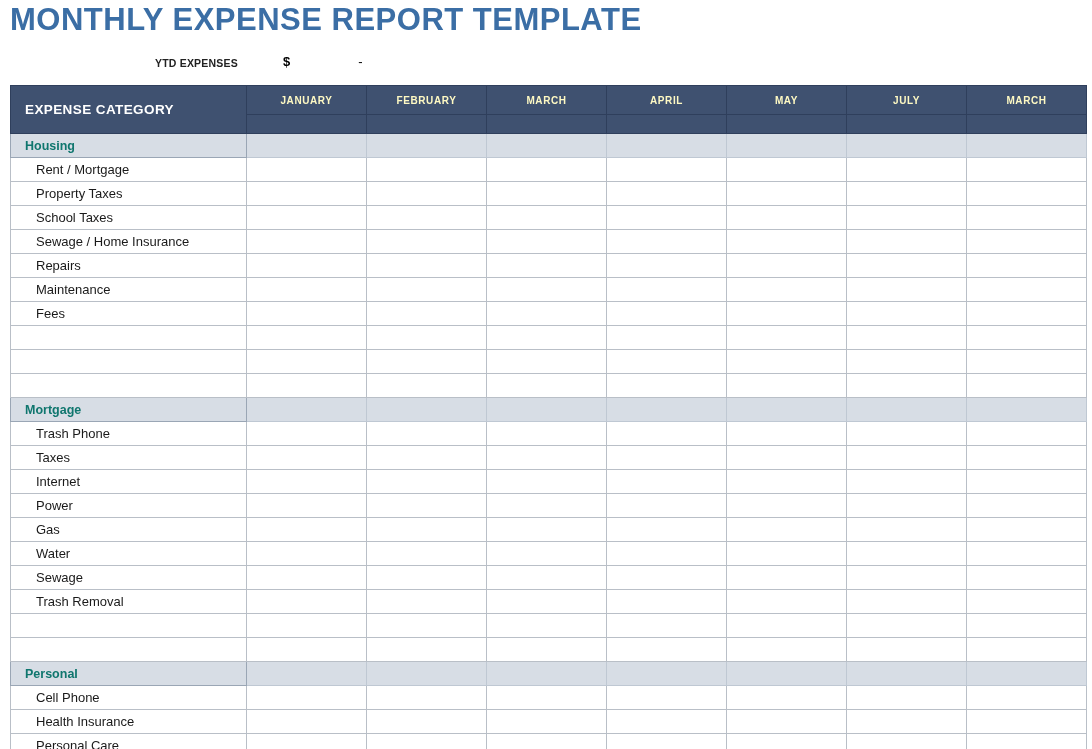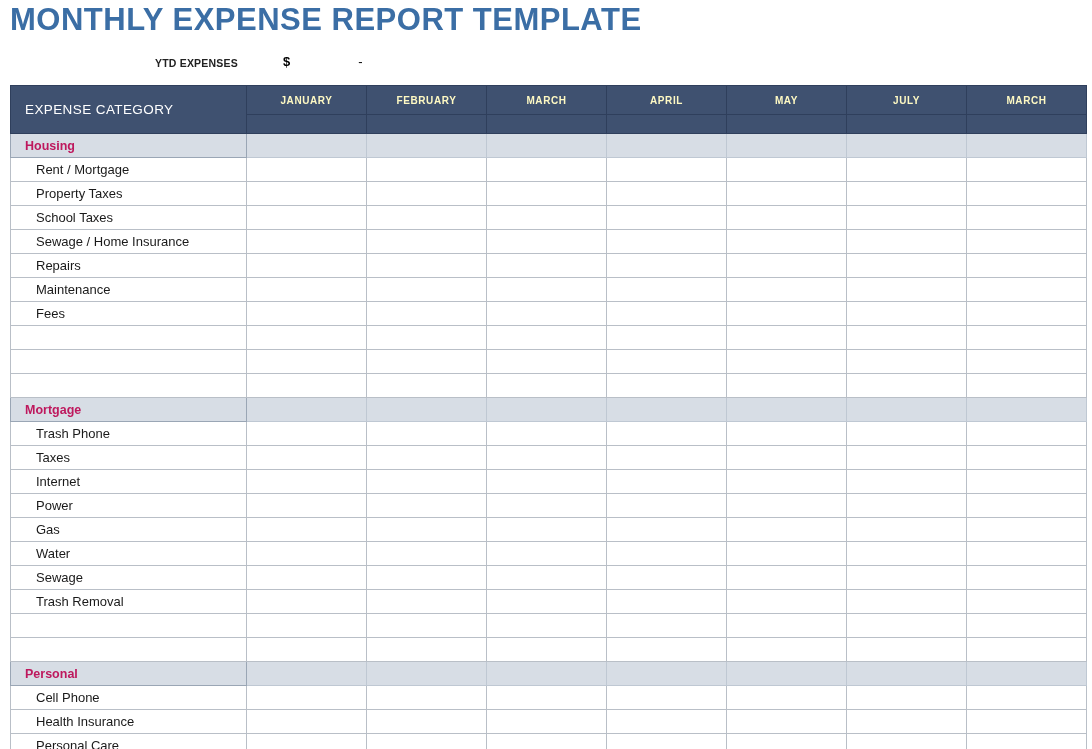--- a/index.html
+++ b/index.html
@@ -61,21 +61,21 @@
     table-layout: fixed;
     width: 1072px;
   }
   table.sheet col.cat { width: 236px; }
   table.sheet col.mon { width: 120px; }
   thead th.cat-head {
     background: #3f5170;
     color: #ffffff;
     text-align: left;
     font-size: 13.5px;
-    font-weight: normal;
+    font-weight: bold;
     letter-spacing: 0.4px;
     padding: 0 0 0 14px;
     height: 43px;
     border: 1px solid #2f3f5c;
     vertical-align: middle;
   }
   thead th.mon-head {
     background: #3f5170;
     color: #fef9c3;
     text-align: center;
@@ -91,21 +91,21 @@
     height: 16px;
     border: 1px solid #2f3f5c;
   }
   tbody tr.section td {
     background: #d7dde5;
     height: 21px;
   }
   tbody tr.section td.cat {
     font-size: 12.5px;
     font-weight: bold;
-    color: #be185d;
+    color: #0f766e;
     padding-left: 14px;
     border: 1px solid #9aa6b5;
     border-left: 1px solid #9aa6b5;
   }
   tbody tr.section td.val {
     border: 1px solid #bfc8d3;
   }
   tbody tr.item td {
     height: 21px;
     background: #ffffff;

